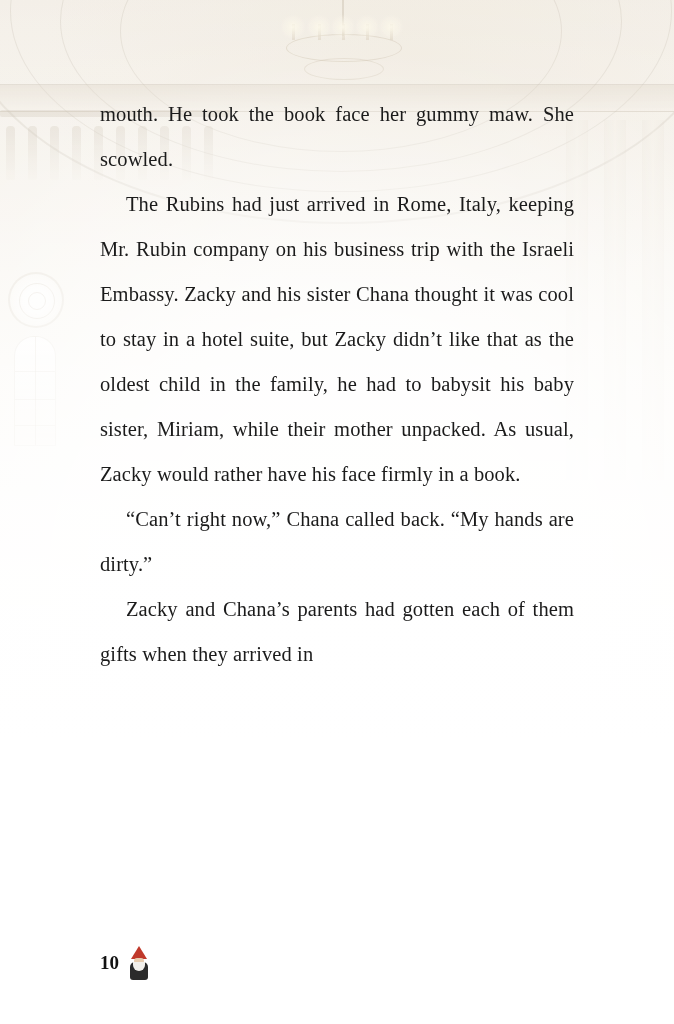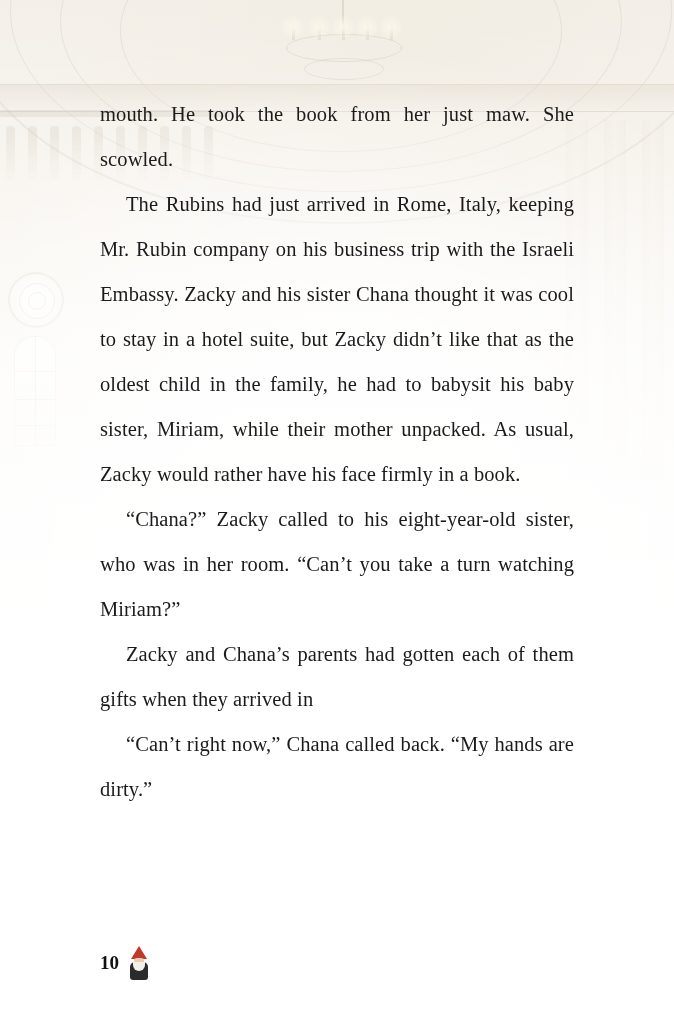--- a/index.html
+++ b/index.html
@@ -325,25 +325,24 @@
       <div class="mull-v"></div>
       <div class="mull-h" style="top:34px"></div>
       <div class="mull-h" style="top:62px"></div>
       <div class="mull-h" style="top:88px"></div>
     </div>
 
     <div class="wash"></div>
   </div>
 
   <div class="text-col">
-    <p class="para">mouth. He took the book from her just maw. She scowled.</p>
+    <p class="para">mouth. He took the book face her gummy maw. She scowled.</p>
     <p class="para indent">The Rubins had just arrived in Rome, Italy, keeping Mr. Rubin company on his business trip with the Israeli Embassy. Zacky and his sister Chana thought it was cool to stay in a hotel suite, but Zacky didn’t like that as the oldest child in the family, he had to babysit his baby sister, Miriam, while their mother unpacked. As usual, Zacky would rather have his face firmly in a book.</p>
-    <p class="para indent">“Chana?” Zacky called to his eight-year-old sister, who was in her room. “Can’t you take a turn watching Miriam?”</p>
+    <p class="para indent">“Can’t right now,” Chana called back. “My hands are dirty.”</p>
     <p class="para indent">Zacky and Chana’s parents had gotten each of them gifts when they arrived in</p>
-    <p class="para indent">“Can’t right now,” Chana called back. “My hands are dirty.”</p>
   </div>
 
   <div class="footer">
     <span class="folio">10</span>
     <span class="gnome">
       <span class="hat"></span>
       <span class="body"></span>
       <span class="face"></span>
       <span class="beard"></span>
     </span>

